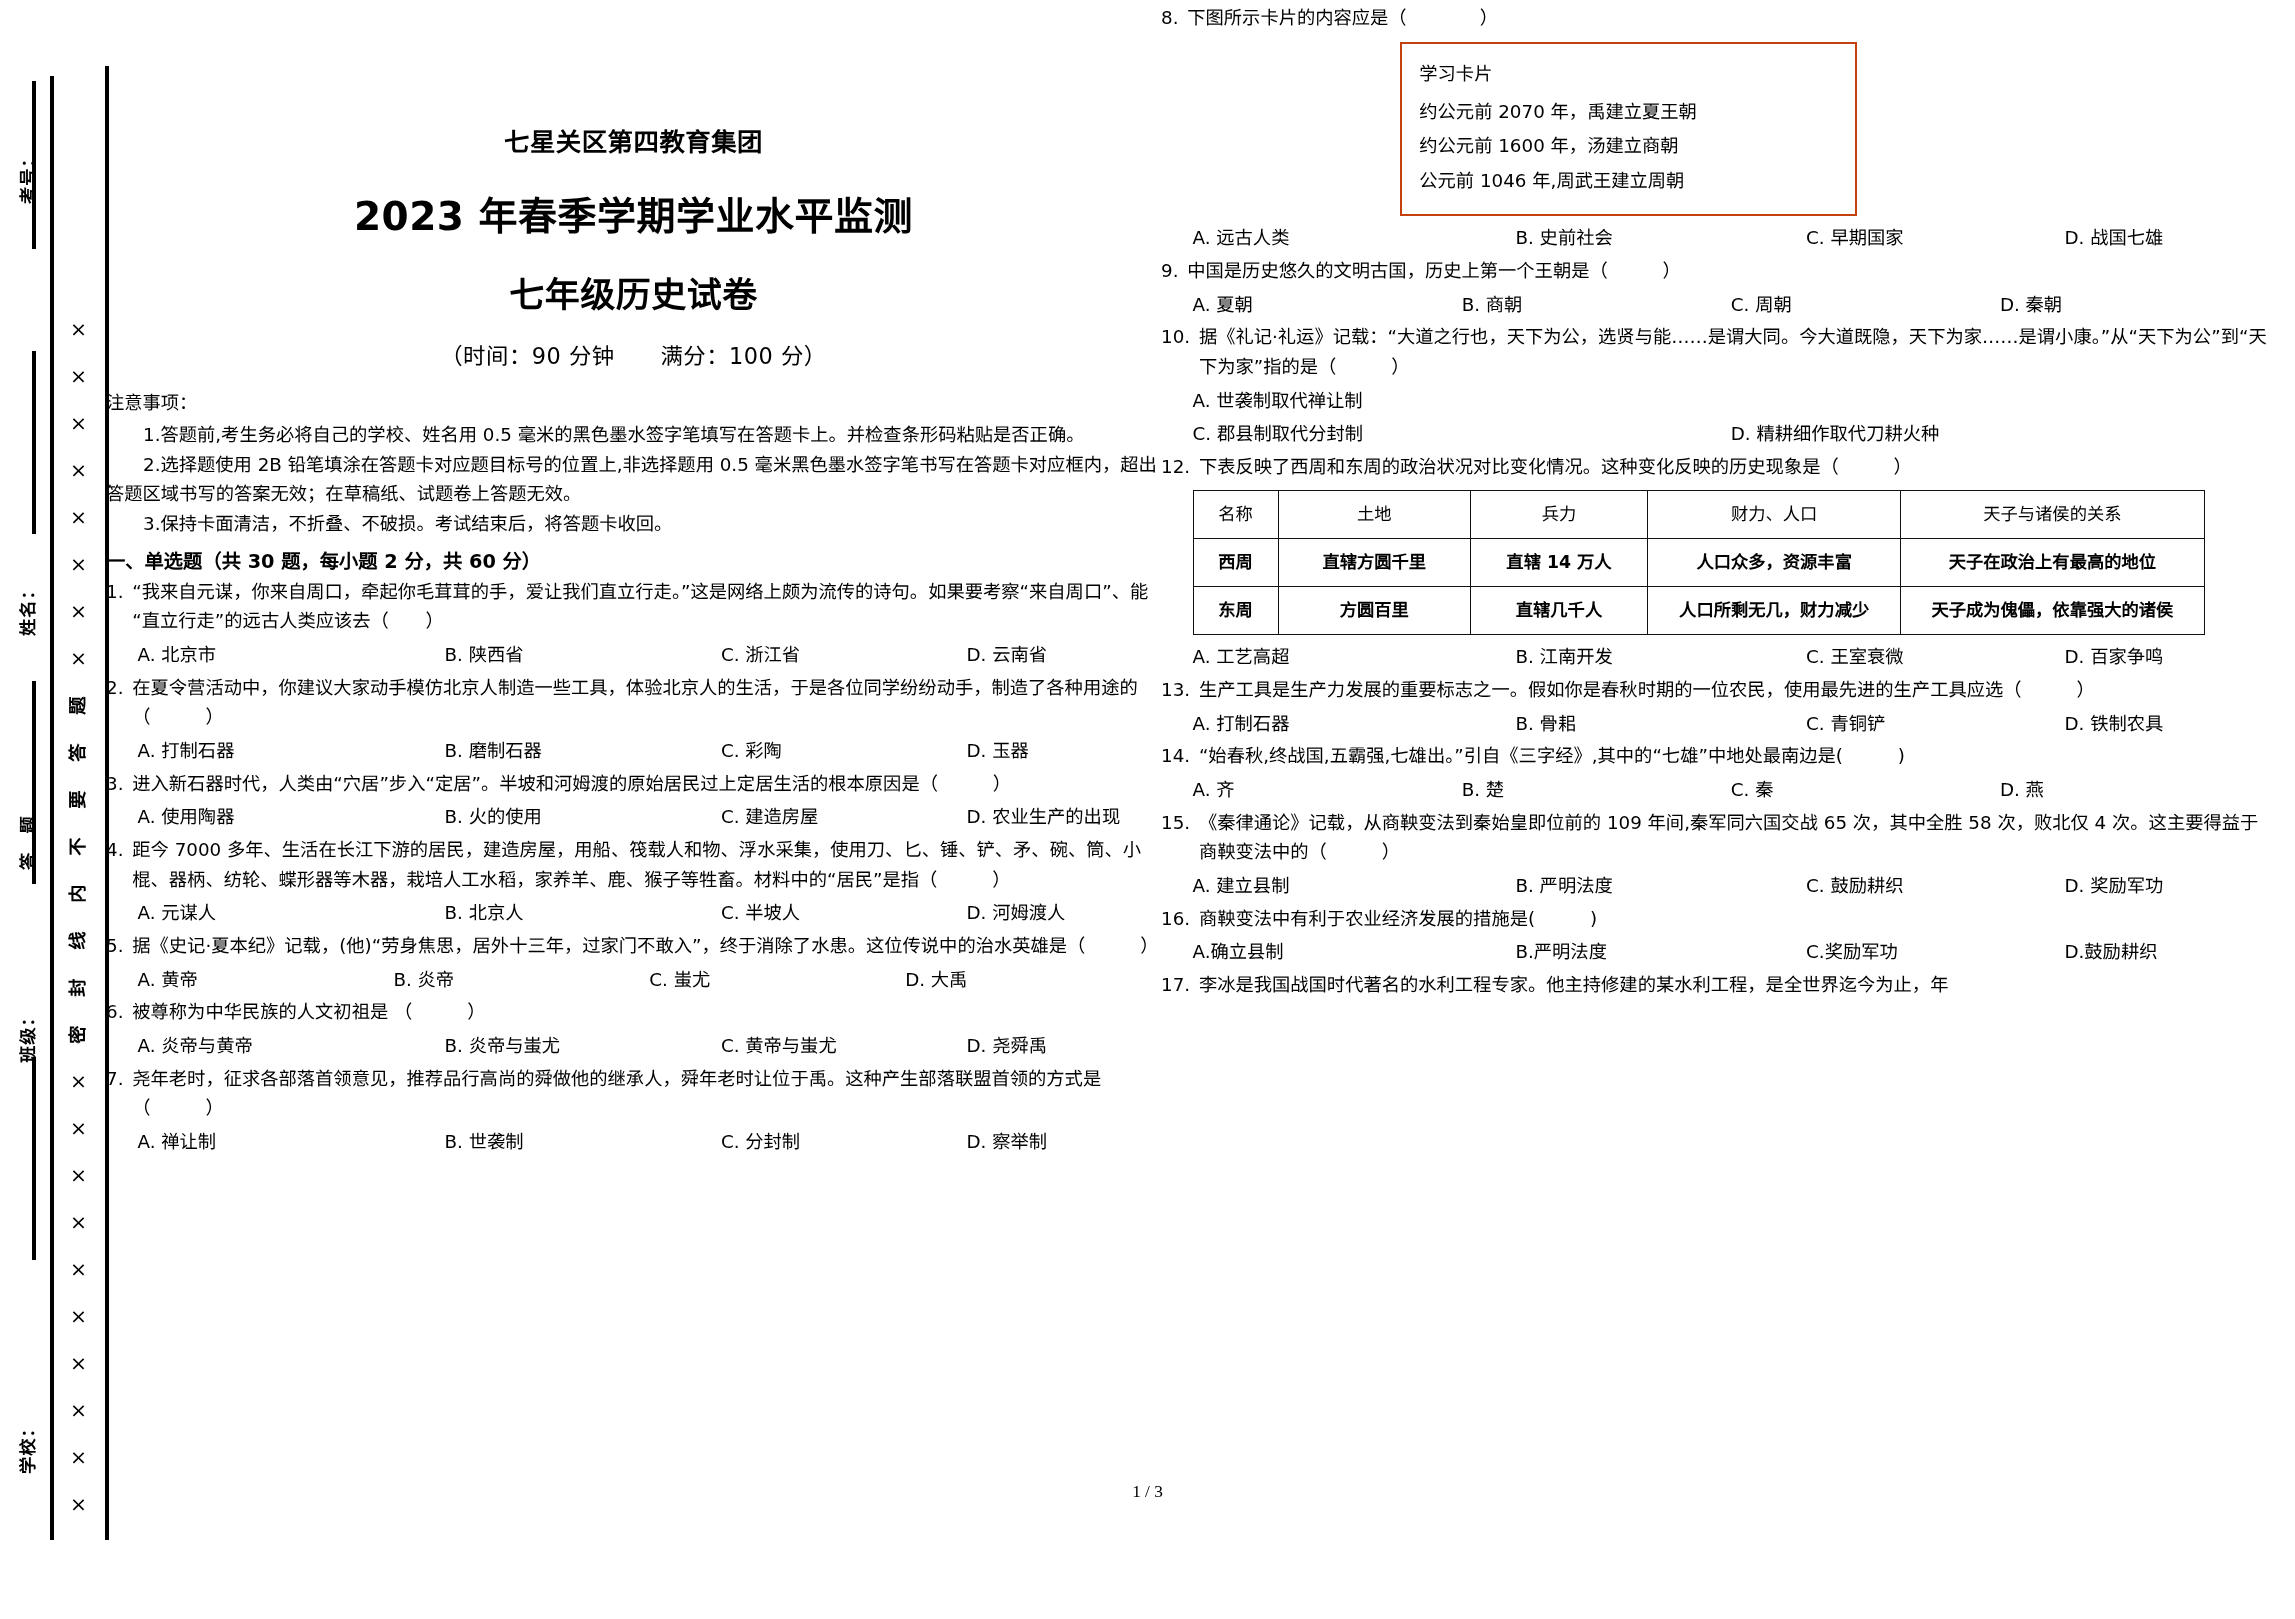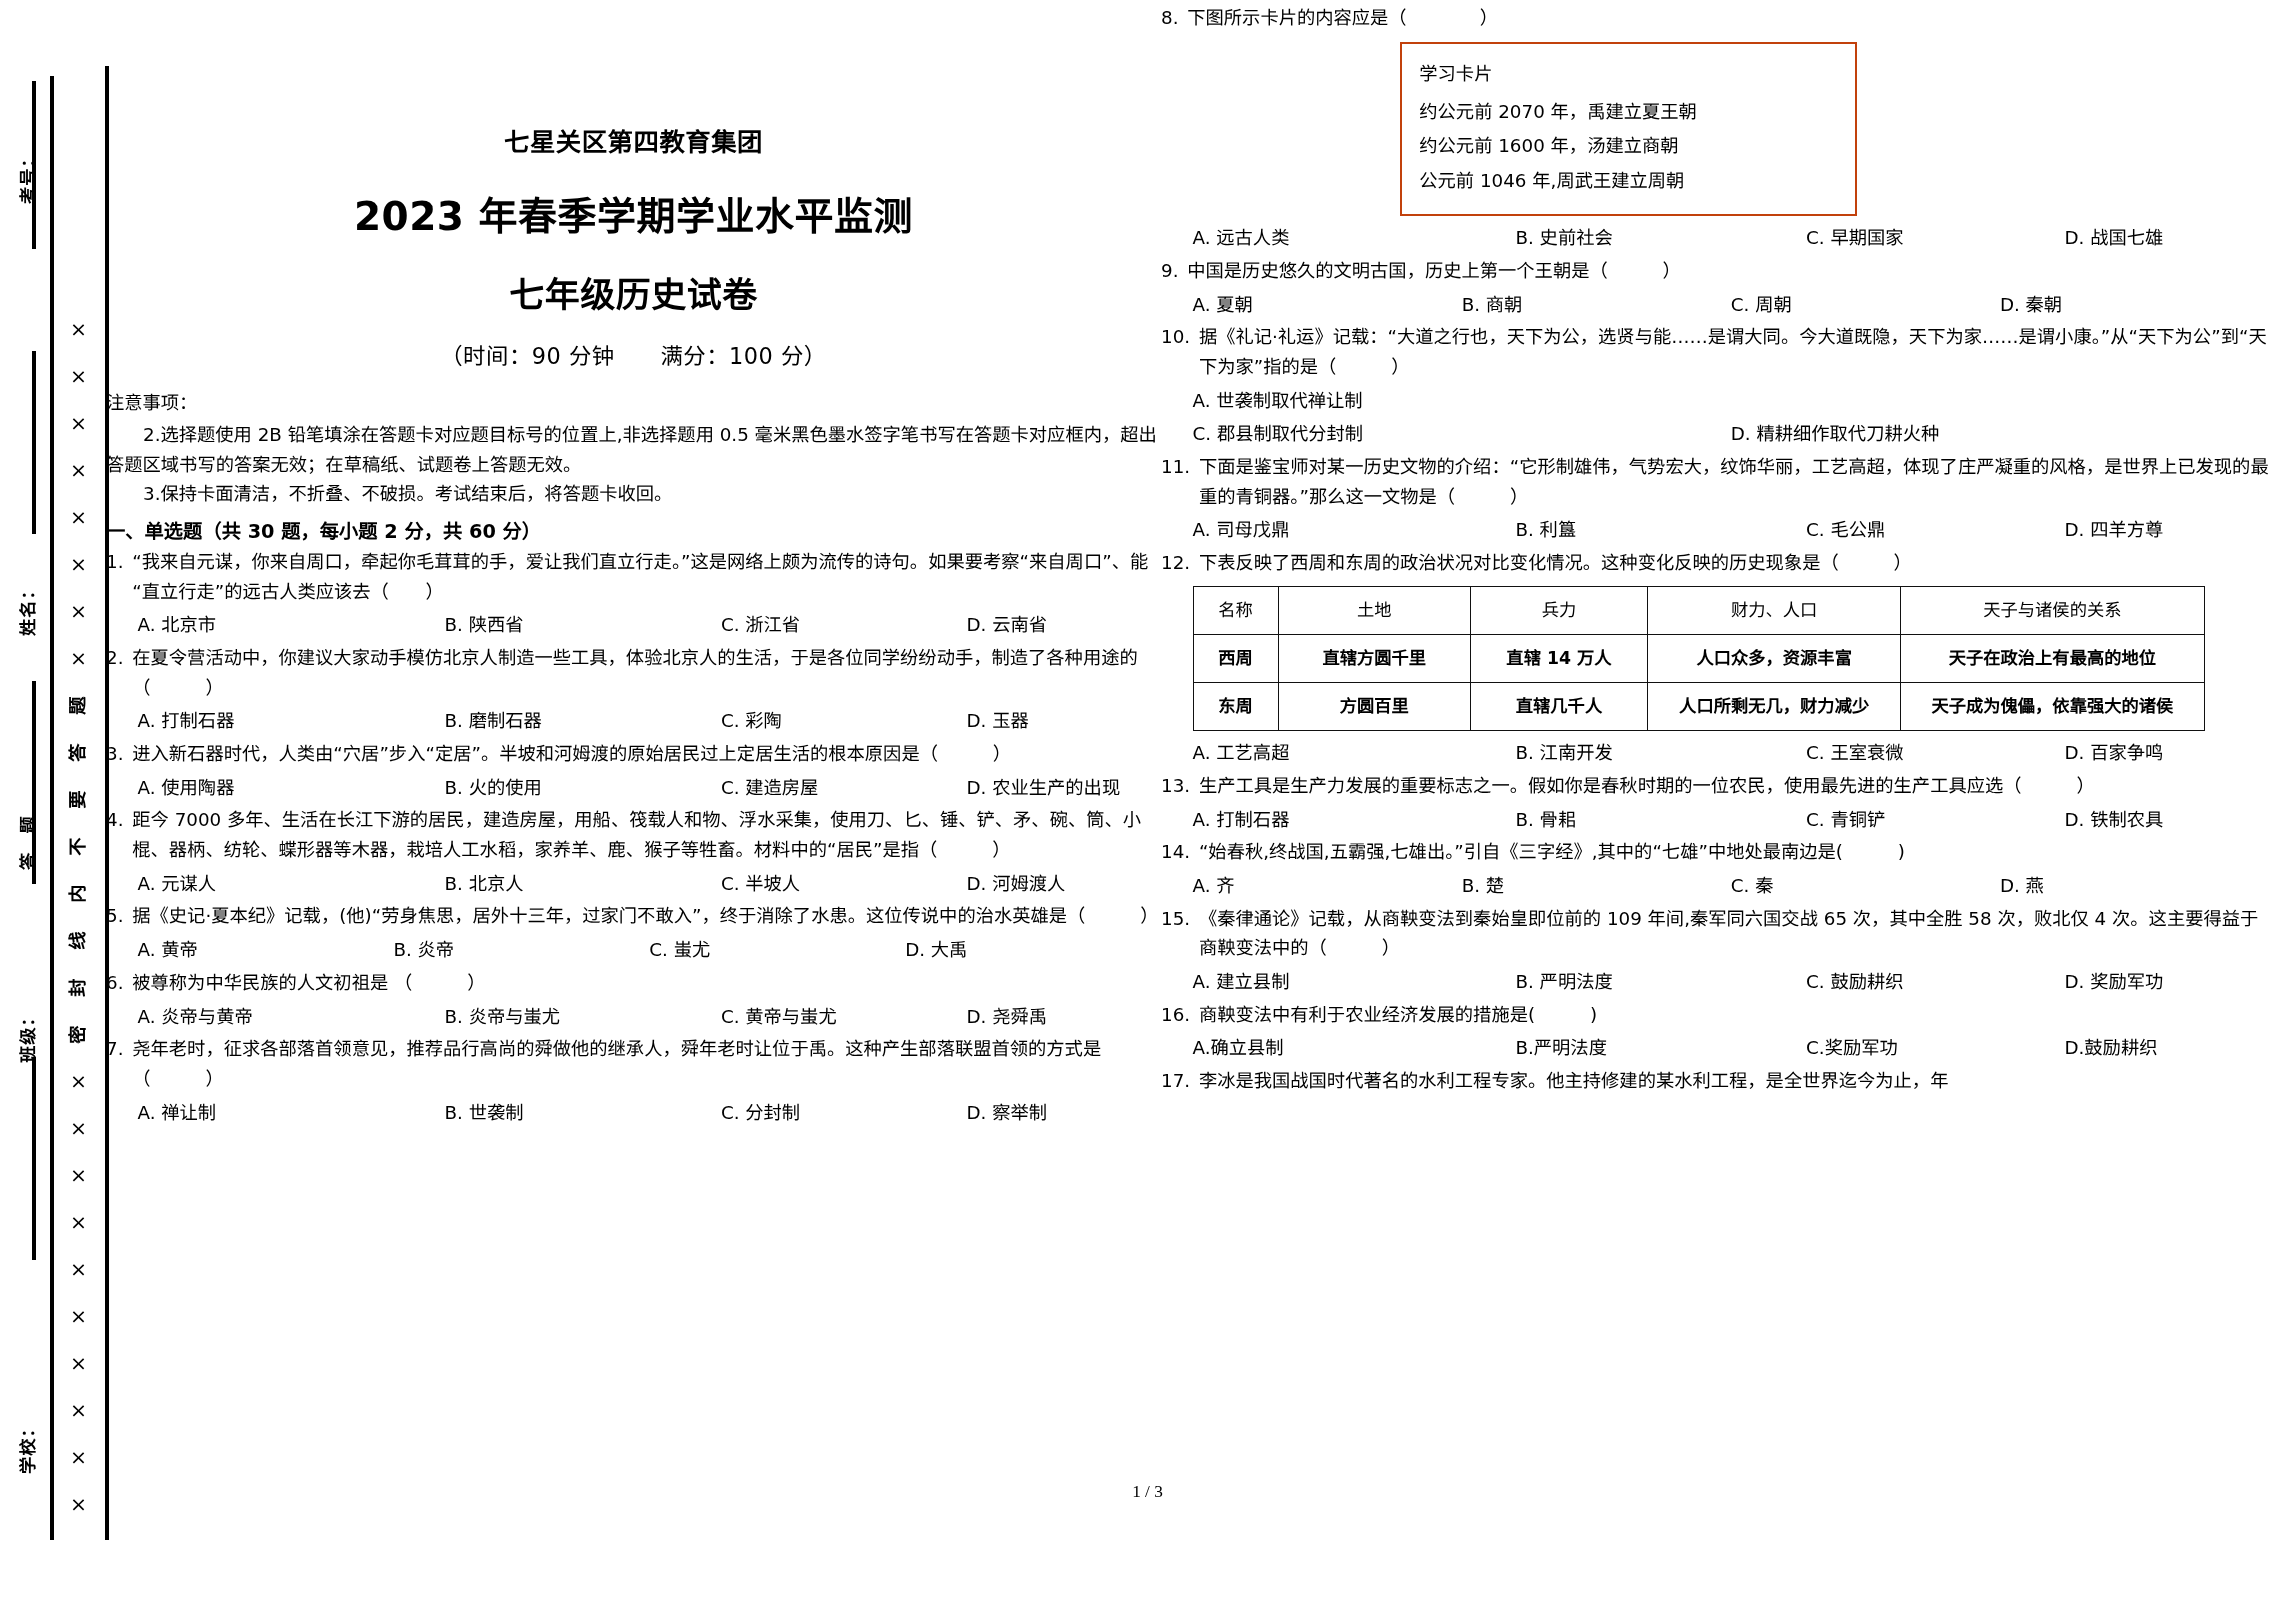--- a/index.html
+++ b/index.html
@@ -259,20 +259,21 @@
 
     <div class="doc-title-block">
       <div class="t-org">七星关区第四教育集团</div>
       <div class="t-main">2023 年春季学期学业水平监测</div>
       <div class="t-sub">七年级历史试卷</div>
       <div class="t-meta">（时间：90 分钟　　满分：100 分）</div>
     </div>
 
     <div class="notice">
       <div class="notice-title">注意事项：</div>
+      <div class="notice-item">1.答题前,考生务必将自己的学校、姓名用 0.5 毫米的黑色墨水签字笔填写在答题卡上。并检查条形码粘贴是否正确。</div>
       <div class="notice-item">2.选择题使用 2B 铅笔填涂在答题卡对应题目标号的位置上,非选择题用 0.5 毫米黑色墨水签字笔书写在答题卡对应框内，超出答题区域书写的答案无效；在草稿纸、试题卷上答题无效。</div>
       <div class="notice-item">3.保持卡面清洁，不折叠、不破损。考试结束后，将答题卡收回。</div>
     </div>
 
     <div class="section-head">一、单选题（共 30 题，每小题 2 分，共 60 分）</div>
 
     <div id="left-questions">
         <div class="q">
           <div class="q-stem">
             <span class="q-num">1. </span>
@@ -396,32 +397,20 @@
           <div class="q-stem">
             <span class="q-num">10. </span>
             <span class="q-text">据《礼记·礼运》记载：“大道之行也，天下为公，选贤与能……是谓大同。今大道既隐，天下为家……是谓小康。”从“天下为公”到“天下为家”指的是（　　　）</span>
           </div>
           <div class="opts two">
             <span class="opt">A. 世袭制取代禅让制</span>
           </div>
           <div class="opts two">
             <span class="opt">C. 郡县制取代分封制</span>
             <span class="opt">D. 精耕细作取代刀耕火种</span>
-          </div>
-        </div>
-        <div class="q">
-          <div class="q-stem">
-            <span class="q-num">11. </span>
-            <span class="q-text">下面是鉴宝师对某一历史文物的介绍：“它形制雄伟，气势宏大，纹饰华丽，工艺高超，体现了庄严凝重的风格，是世界上已发现的最重的青铜器。”那么这一文物是（　　　）</span>
-          </div>
-          <div class="opts wide">
-            <span class="opt">A. 司母戊鼎</span>
-            <span class="opt">B. 利簋</span>
-            <span class="opt">C. 毛公鼎</span>
-            <span class="opt">D. 四羊方尊</span>
           </div>
         </div>
         <div class="q">
           <div class="q-stem">
             <span class="q-num">12. </span>
             <span class="q-text">下表反映了西周和东周的政治状况对比变化情况。这种变化反映的历史现象是（　　　）</span>
           </div>
           <table class="cmp-table">
             <thead>
               <tr>

